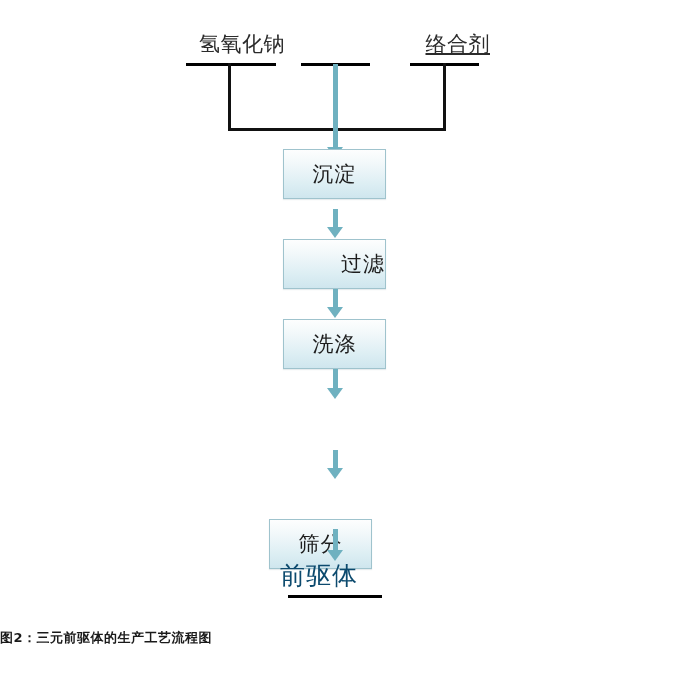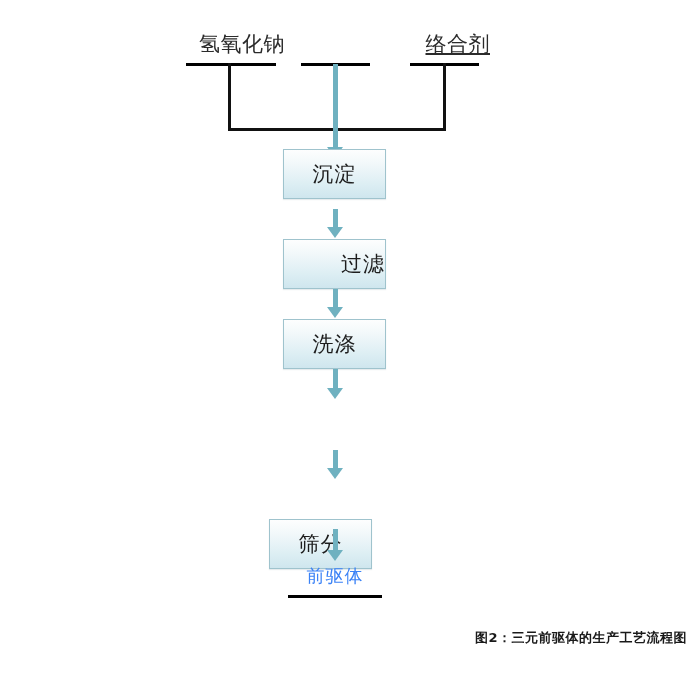--- a/index.html
+++ b/index.html
@@ -83,39 +83,38 @@
   }
   .blk-h {
     position: absolute;
     height: 3px;
     background: #111111;
   }
 
   
   .output-label {
     position: absolute;
-    text-align: center;
-    color: #3b82f6;
-    font-size: 18px;
+    color: #0c4a6e;
+    font-size: 25px;
     line-height: 28px;
     letter-spacing: 1px;
     white-space: nowrap;
   }
   .output-underline {
     position: absolute;
     height: 3px;
     background: #000000;
   }
 
   
   .caption {
     position: absolute;
     width: 687px;
     left: 0;
-    text-align: right;
+    text-align: left;
     font-size: 13px;
     font-weight: bold;
     color: #1a1a1a;
     letter-spacing: 0.5px;
   }
 </style>
 </head>
 <body>
 
 <div id="canvas">

